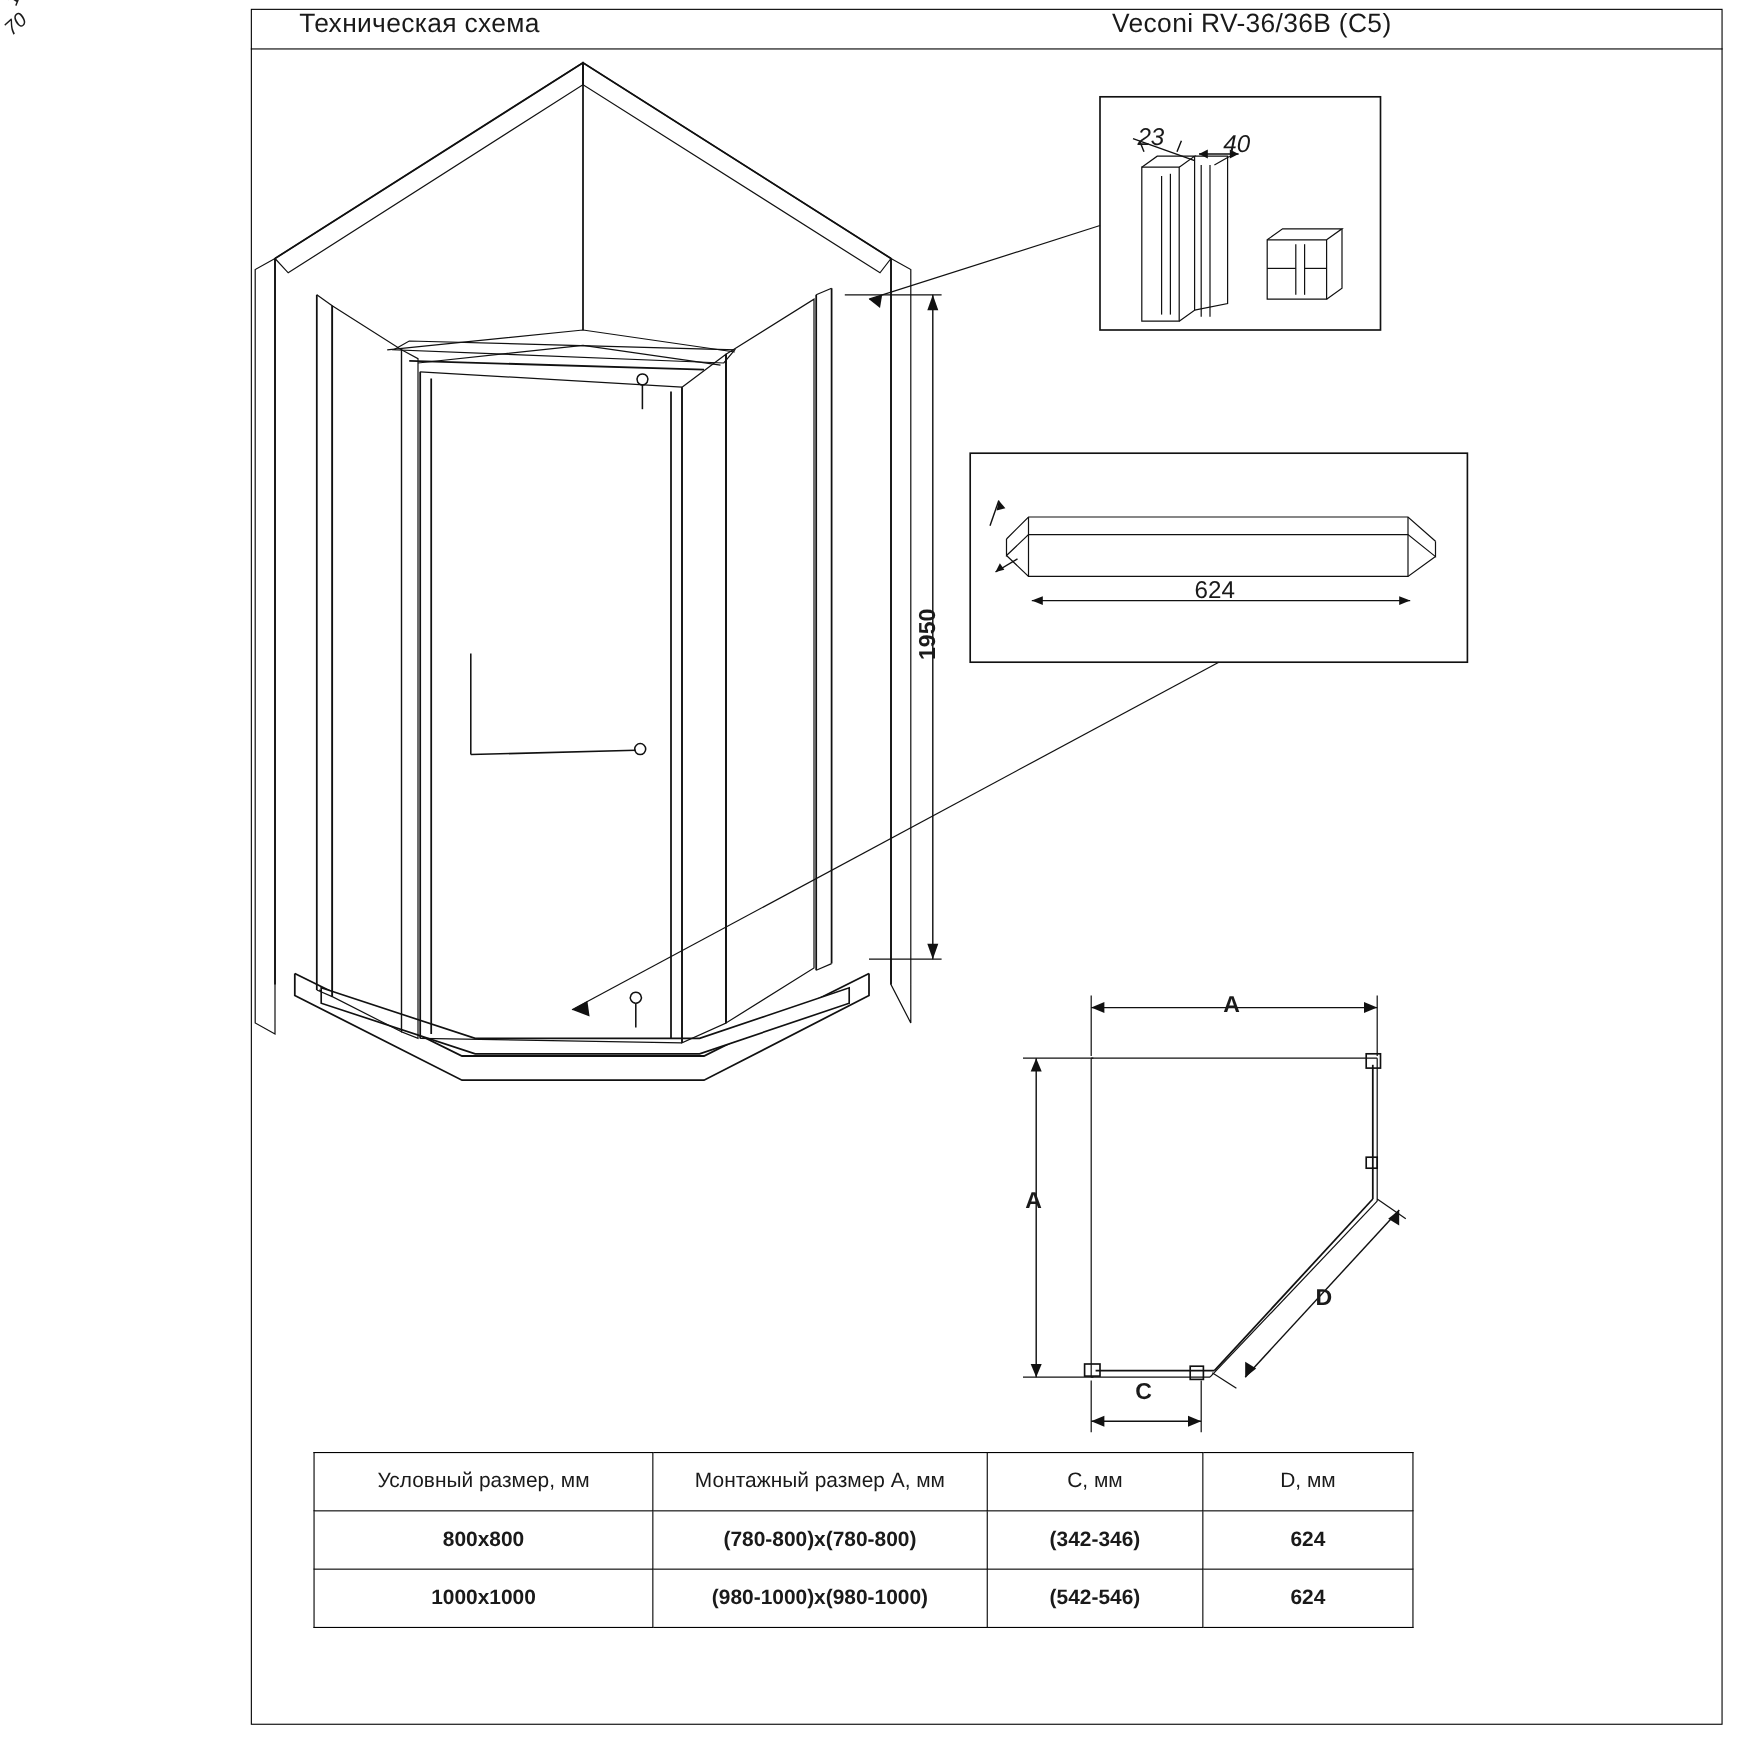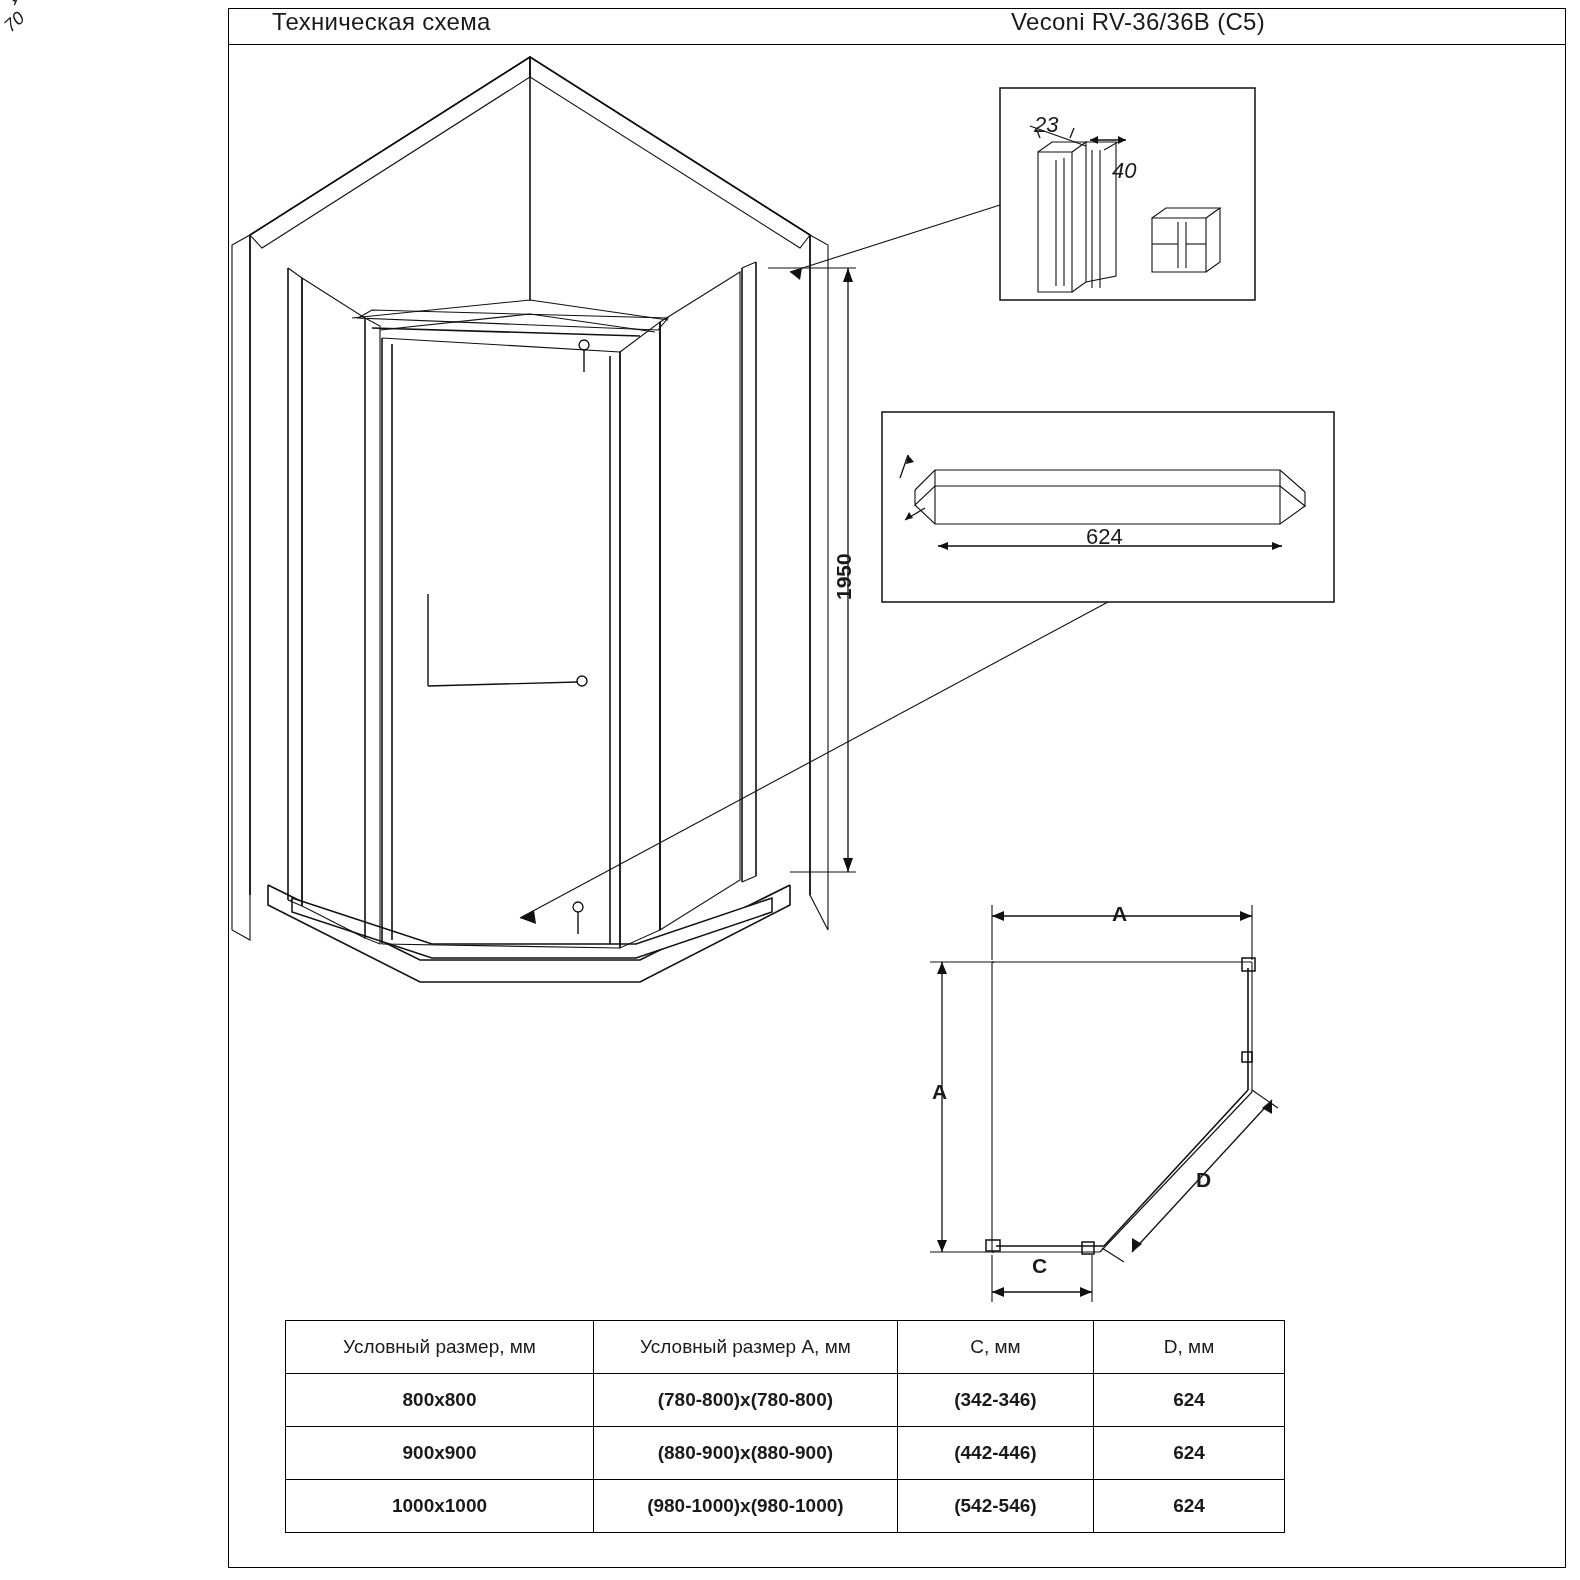--- a/index.html
+++ b/index.html
@@ -193,55 +193,49 @@
 
     <path class="dim" d="M1272 1100 L1132 1252"></path>
     <polygon points="1272,1100 1262,1108 1272,1114" fill="#111"></polygon>
     <polygon points="1132,1252 1142,1244 1132,1238" fill="#111"></polygon>
     <path class="ln-thin" d="M1252 1090 L1278 1108"></path>
     <path class="ln-thin" d="M1102 1248 L1124 1262"></path>
   </g>
 </svg>
 
 <div class="lbl" style="left:1034px;top:112px;font-style:italic;">23</div>
-<div class="lbl" style="left:1112px;top:118px;font-style:italic;margin-top:40px;">40</div>
+<div class="lbl" style="left:1112px;top:118px;font-style:italic;">40</div>
 
 <div class="rotv" style="left:900px;top:470px;">10</div>
 <div class="rotm" style="left:900px;top:540px;">70</div>
 <div class="lbl" style="left:1086px;top:524px;">624</div>
 
 <div class="lbl-b rot90" style="left:832px;top:600px;">1950</div>
 
 <div class="lbl-b" style="left:1112px;top:902px;">A</div>
 <div class="lbl-b" style="left:932px;top:1080px;">A</div>
 <div class="lbl-b" style="left:1032px;top:1254px;">C</div>
 <div class="lbl-b" style="left:1196px;top:1168px;">D</div>
 
 <table class="spec">
   <thead>
     <tr>
       <th style="width:310px">Условный размер, мм</th>
-      <th style="width:305px">Условный размер A, мм</th>
+      <th style="width:305px">Монтажный размер A, мм</th>
       <th style="width:195px">C, мм</th>
       <th style="width:190px">D, мм</th>
     </tr>
   </thead>
   <tbody>
     <tr>
       <td>800x800</td>
       <td>(780-800)x(780-800)</td>
       <td>(342-346)</td>
       <td>624</td>
     </tr>
     <tr>
-      <td>900x900</td>
-      <td>(880-900)x(880-900)</td>
-      <td>(442-446)</td>
-      <td>624</td>
-    </tr>
-    <tr>
       <td>1000x1000</td>
       <td>(980-1000)x(980-1000)</td>
       <td>(542-546)</td>
       <td>624</td>
     </tr>
   </tbody>
 </table>
 
 </body></html>

